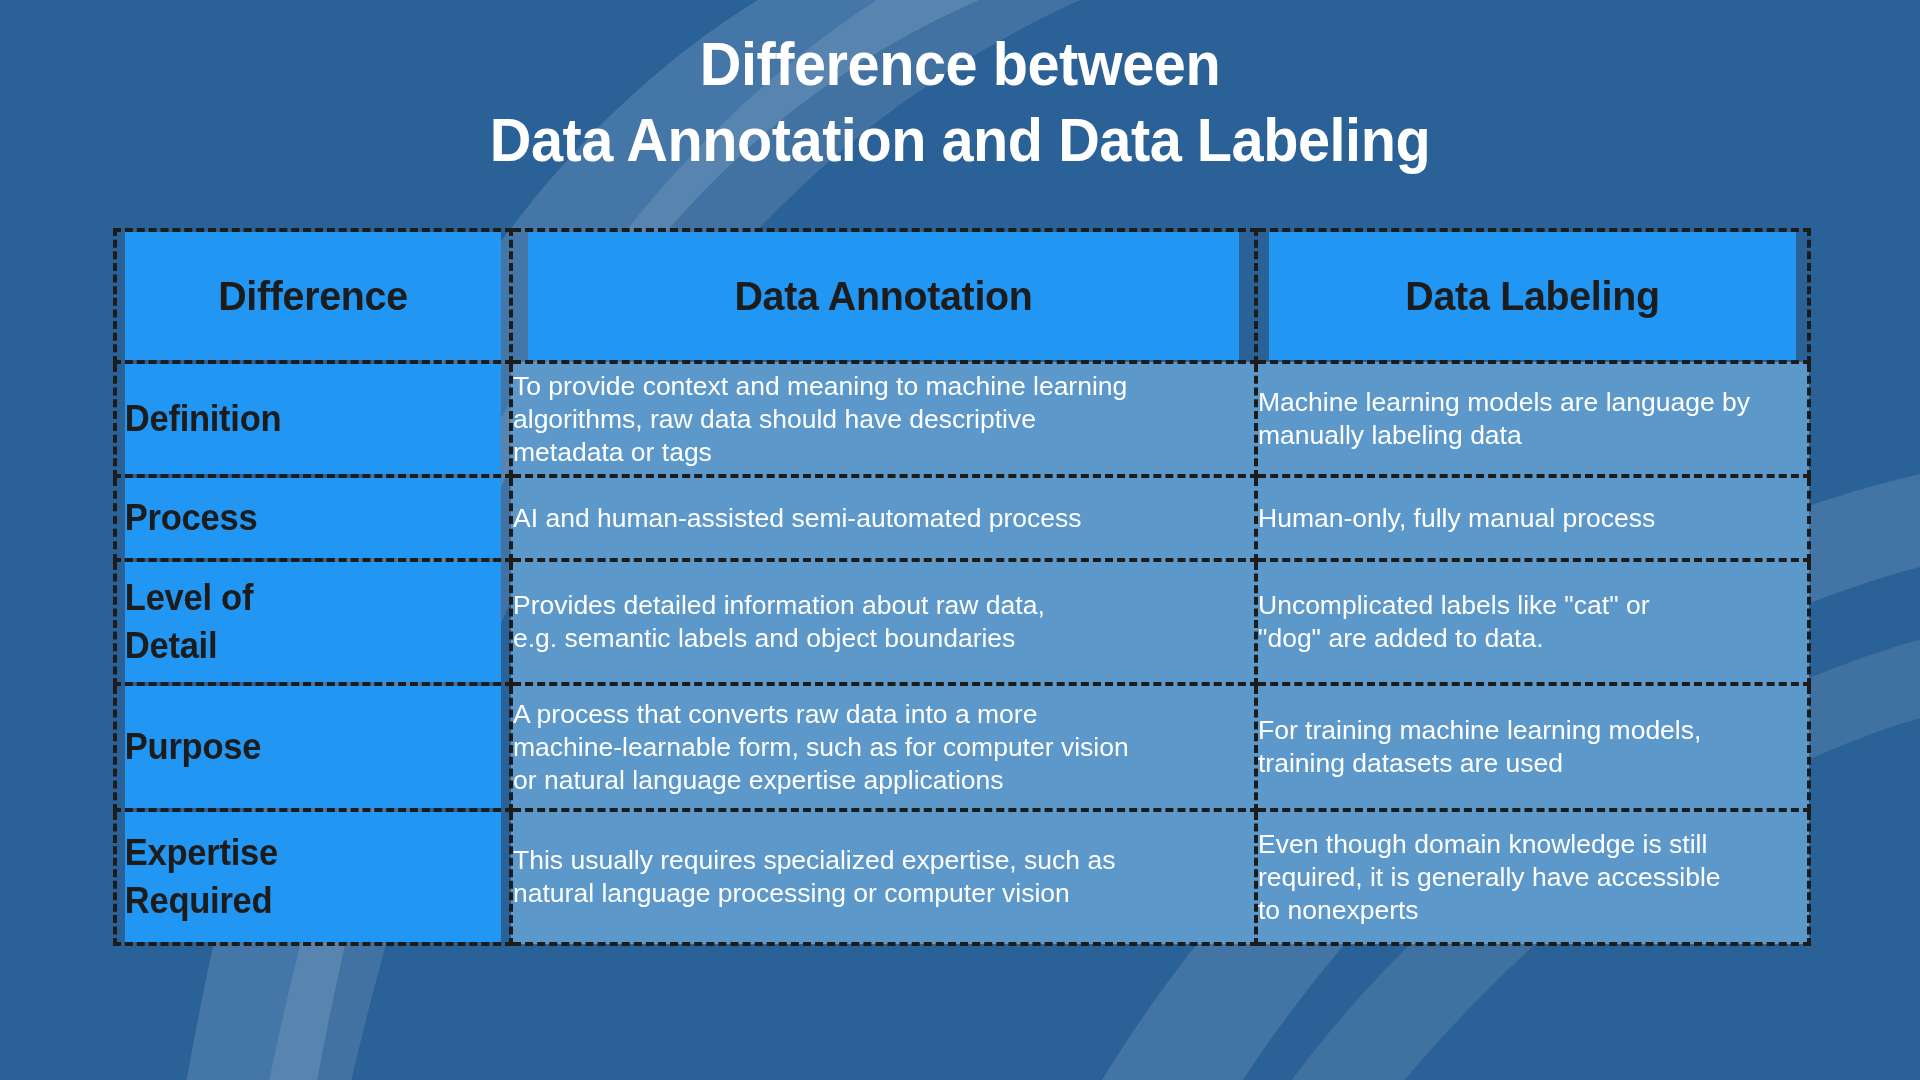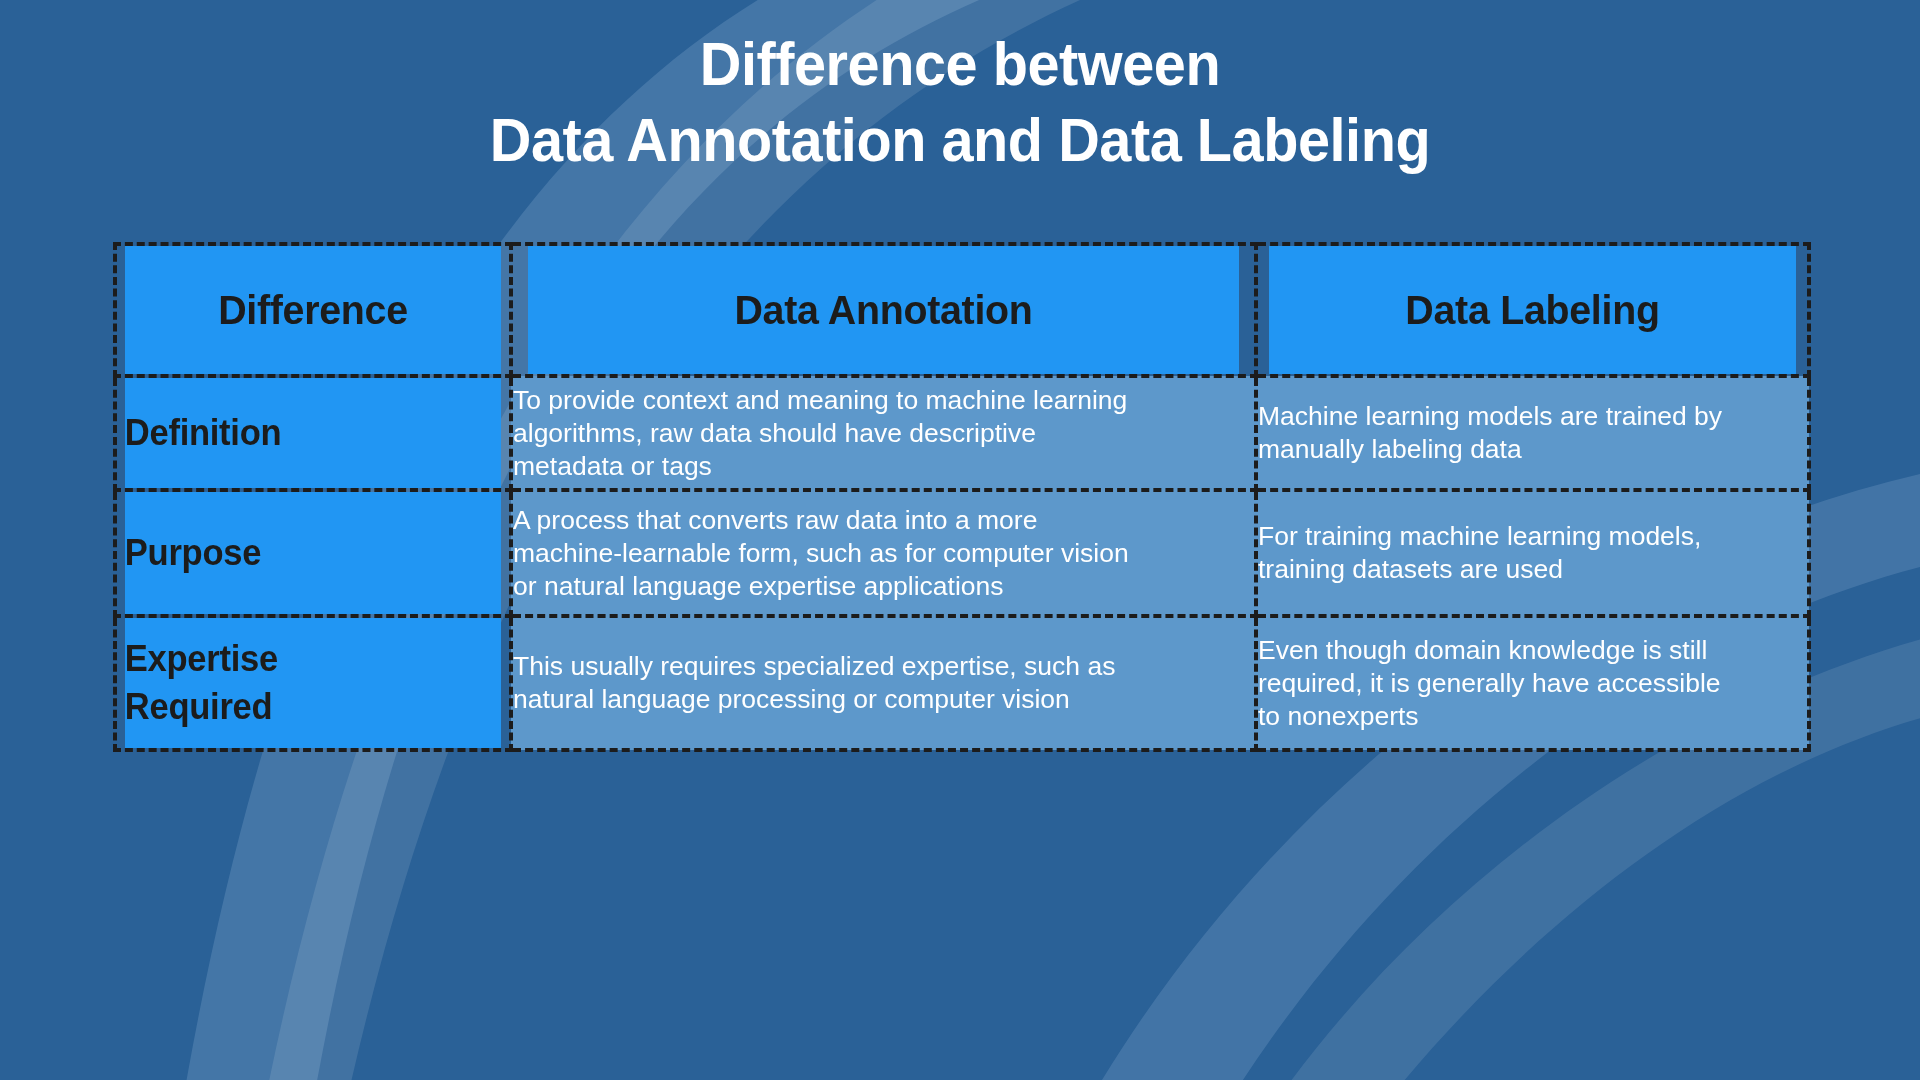--- a/index.html
+++ b/index.html
@@ -41,21 +41,21 @@
     line-height: 76px;
     letter-spacing: -0.5px;
     transform: scaleX(0.93);
     white-space: nowrap;
   }
 
   
   #compare-table {
     position: absolute;
     left: 113px;
-    top: 242px;
+    top: 228px;
     width: 1694px;
     border-collapse: collapse;
     table-layout: fixed;
     z-index: 2;
   }
   #compare-table td, #compare-table th {
     border: 4px dashed #1c1c1c;
     padding: 0;
     vertical-align: middle;
   }
@@ -162,22 +162,47 @@
     <tr class="row-definition">
       <td class="label-cell">
         <span class="cell-text">Definition</span>
       </td>
       <td class="body-cell">
         <span class="cell-text">To provide context and meaning to machine learning
 algorithms, raw data should have descriptive
 metadata or tags</span>
       </td>
       <td class="body-cell">
-        <span class="cell-text">Machine learning models are trained by
+        <span class="cell-text">Machine learning models are language by
 manually labeling data</span>
+      </td>
+    </tr>
+    <tr class="row-process">
+      <td class="label-cell">
+        <span class="cell-text">Process</span>
+      </td>
+      <td class="body-cell">
+        <span class="cell-text">AI and human-assisted semi-automated process</span>
+      </td>
+      <td class="body-cell">
+        <span class="cell-text">Human-only, fully manual process</span>
+      </td>
+    </tr>
+    <tr class="row-level">
+      <td class="label-cell">
+        <span class="cell-text" style="white-space:pre-line;">Level of
+Detail</span>
+      </td>
+      <td class="body-cell">
+        <span class="cell-text">Provides detailed information about raw data,
+e.g. semantic labels and object boundaries</span>
+      </td>
+      <td class="body-cell">
+        <span class="cell-text">Uncomplicated labels like "cat" or
+"dog" are added to data.</span>
       </td>
     </tr>
     <tr class="row-purpose">
       <td class="label-cell">
         <span class="cell-text">Purpose</span>
       </td>
       <td class="body-cell">
         <span class="cell-text">A process that converts raw data into a more
 machine-learnable form, such as for computer vision
 or natural language expertise applications</span>

